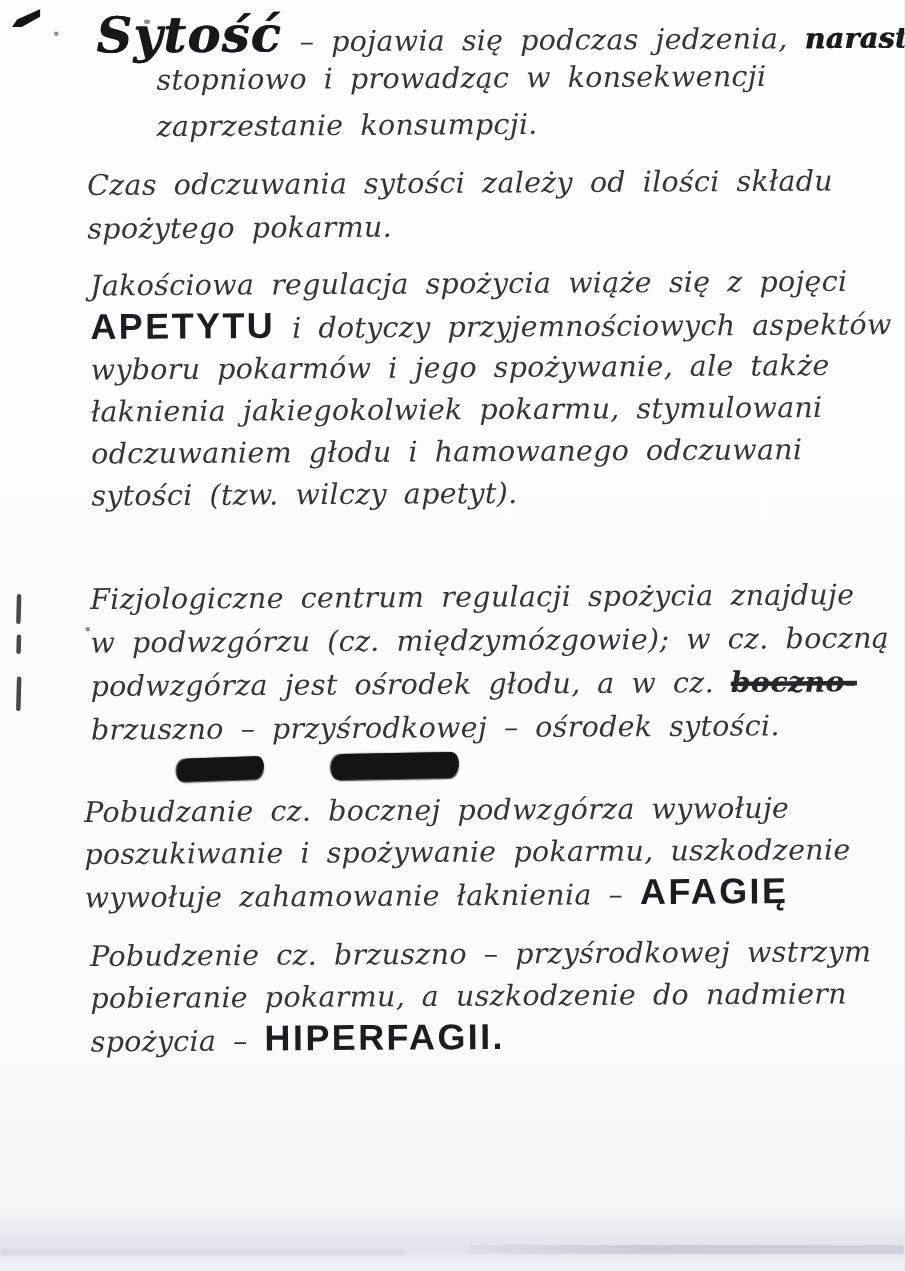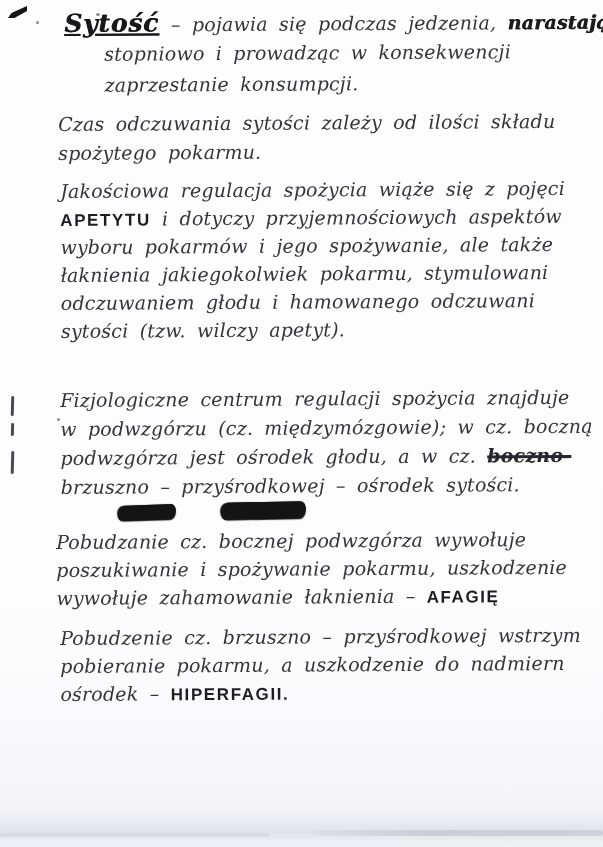--- a/index.html
+++ b/index.html
@@ -12,24 +12,24 @@
   .para{position:absolute;transform:rotate(-0.35deg);transform-origin:left top;}
   .line{white-space:nowrap;font-style:italic;color:#34343b;font-size:19px;
         letter-spacing:.2px;word-spacing:5px;}
   .p1 .line{height:31px;line-height:31px;}
   .p2 .line{height:29px;line-height:29px;}
   .p3 .line{height:28px;line-height:28px;}
   .p4 .line{height:29px;line-height:29px;}
   .p5 .line{height:28px;line-height:28px;}
   .p6 .line{height:28px;line-height:28px;}
   .indent{padding-left:40px;}
-  .heading{font-weight:700;font-size:25px;color:#17171c;margin-right:12px;
-           letter-spacing:.8px;text-shadow:.5px 0 0 #17171c;text-decoration:underline;}
+  .heading{font-weight:700;font-size:33px;color:#17171c;margin-right:12px;
+           letter-spacing:.8px;text-shadow:.5px 0 0 #17171c;}
   .caps{font-family:"Liberation Sans",sans-serif;font-style:normal;font-weight:700;
-        font-size:17px;letter-spacing:1.6px;color:#1c1c22;}
+        font-size:24px;letter-spacing:1.6px;color:#1c1c22;}
   .overwrite{font-weight:700;color:#1b1b20;text-shadow:.6px 0 0 #1b1b20;}
   .struck{text-decoration:line-through;text-decoration-thickness:2.6px;
           font-weight:700;color:#26262c;}
   
   .scribble{position:absolute;background:#141414;border-radius:6px/8px;
             box-shadow:2px -2px 0 -1px #141414,-2px 2px 0 -2px #141414,0 0 1px 1px #2a2a2a;}
   
   .corner-mark{position:absolute;left:8px;top:5px;width:19px;height:13px;background:#151515;
                clip-path:polygon(0 100%,18% 62%,100% 8%,100% 46%,34% 100%);}
   .speck{position:absolute;background:#8b8b93;border-radius:50%;}
@@ -90,16 +90,16 @@
 
   <div class="para p5" style="left:56px;top:528px;">
     <div class="line">Pobudzanie cz. bocznej podwzgórza wywołuje</div>
     <div class="line">poszukiwanie i spożywanie pokarmu, uszkodzenie</div>
     <div class="line"><span>wywołuje zahamowanie łaknienia – </span><span class="caps">AFAGIĘ</span></div>
   </div>
 
   <div class="para p6" style="left:60px;top:624px;">
     <div class="line">Pobudzenie cz. brzuszno – przyśrodkowej wstrzym</div>
     <div class="line">pobieranie pokarmu, a uszkodzenie do nadmiern</div>
-    <div class="line"><span>ośrodek – </span><span class="caps">HIPERFAGII.</span></div>
+    <div class="line"><span>spożycia – </span><span class="caps">HIPERFAGII.</span></div>
   </div>
 
 </div>
 
 </body></html>

